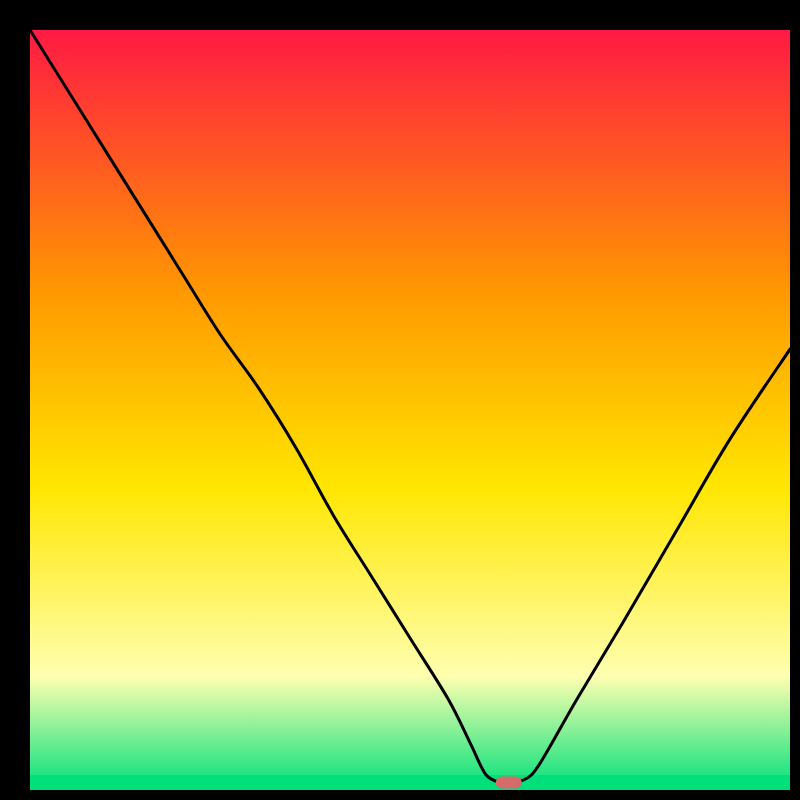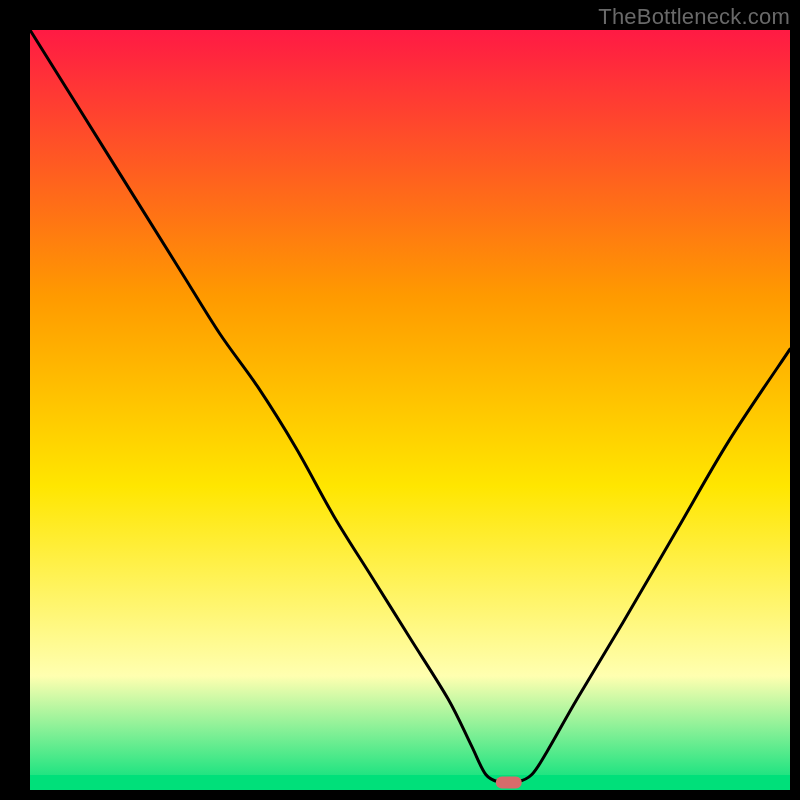--- a/index.html
+++ b/index.html
@@ -26,21 +26,20 @@
     top: 30px;
     width: 760px;
     height: 760px;
     display: block;
   }
 </style>
 </head>
 <body>
 <div class="wrap">
 
-<div class="watermark">TheBottleneck.com</div>
 
 <svg class="plot" viewBox="0 0 760 760" preserveAspectRatio="none">
   <defs>
     <linearGradient id="bg-grad" x1="0" y1="0" x2="0" y2="1">
       <stop id="g0" offset="0%" stop-color="#ff1a44"></stop>
       <stop id="g1" offset="35%" stop-color="#ff9a00"></stop>
       <stop id="g2" offset="60%" stop-color="#ffe600"></stop>
       <stop id="g3" offset="85%" stop-color="#ffffb0"></stop>
       <stop id="g4" offset="100%" stop-color="#00e07a"></stop>
     </linearGradient>

